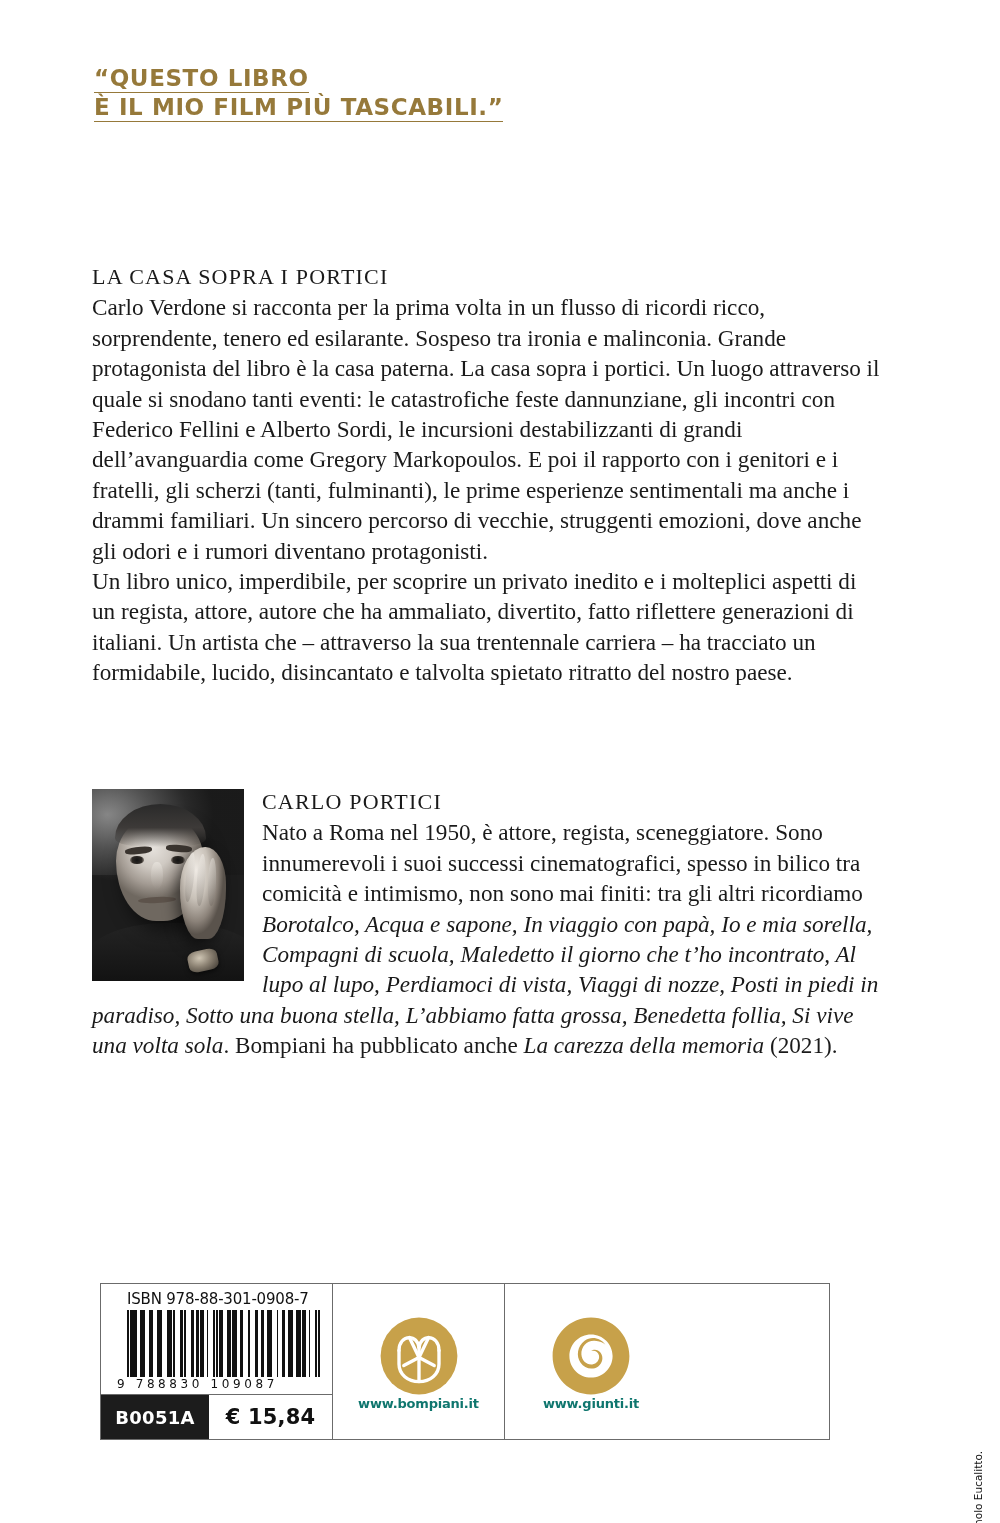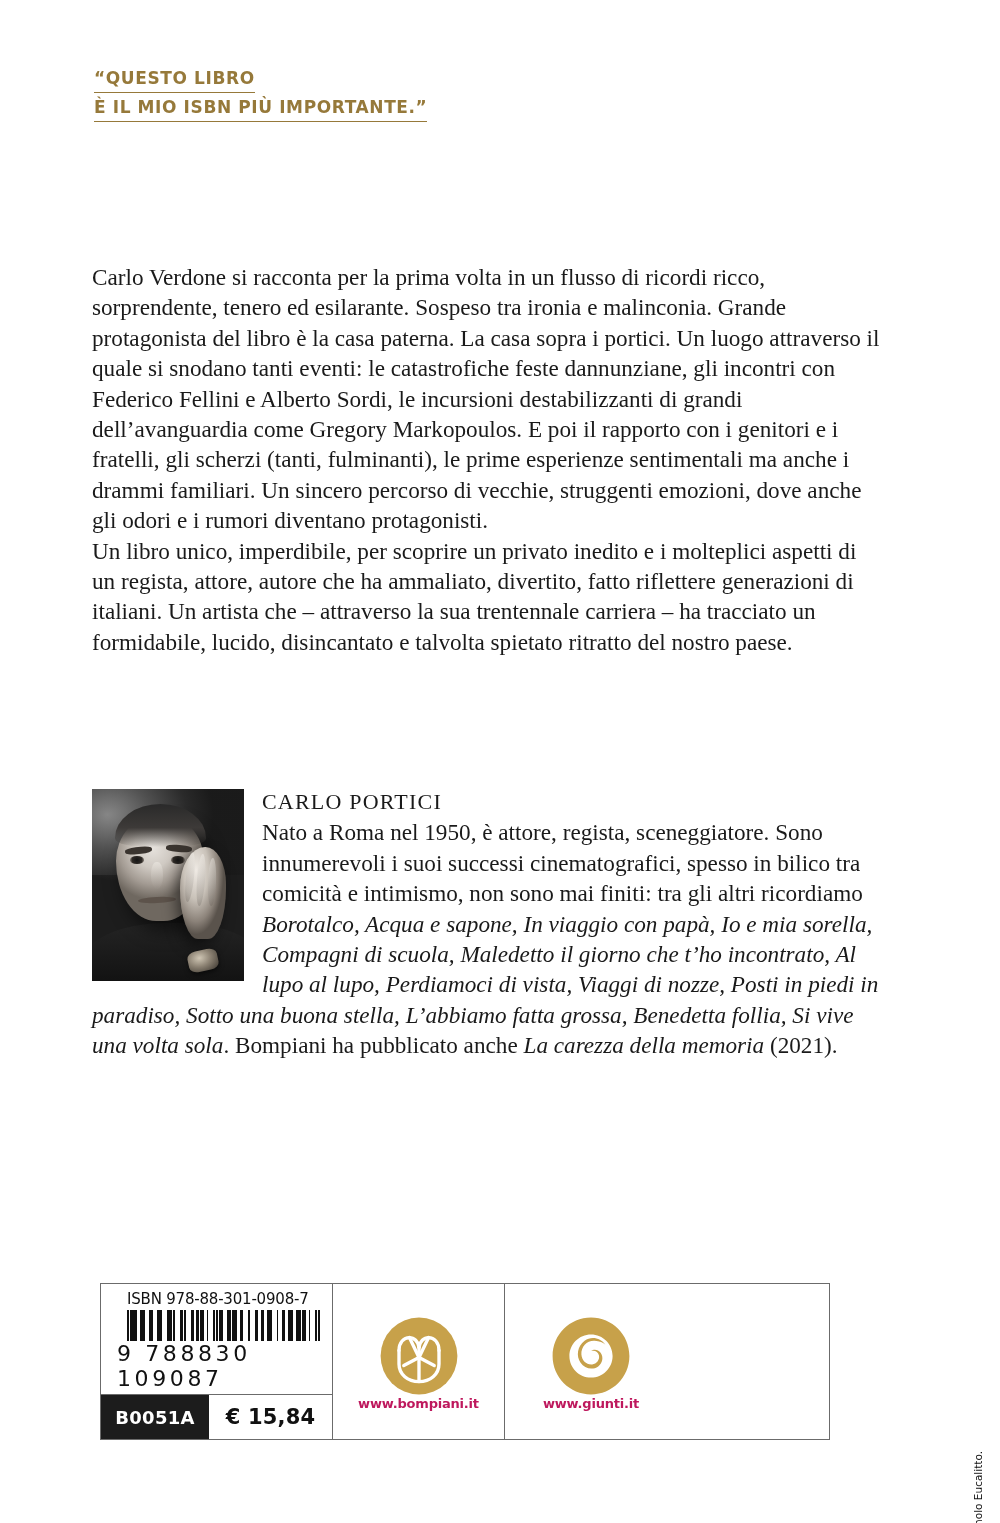--- a/index.html
+++ b/index.html
@@ -18,21 +18,21 @@
   }
 
   
   .headline {
     position: absolute;
     left: 94px;
     top: 66px;
     width: 700px;
     font-family: "DejaVu Sans", "Liberation Sans", sans-serif;
     font-weight: bold;
-    font-size: 17px;
+    font-size: 23px;
     letter-spacing: 0.6px;
     line-height: 25px;
     color: #96793a;
   }
   .headline .hl-line {
     display: inline-block;
     border-bottom: 1.6px solid #96793a;
     padding-bottom: 1px;
   }
   .headline .hl-row { display: block; margin-bottom: 2px; }
@@ -232,21 +232,21 @@
   .bars {
     flex: 1 1 auto;
     margin: 0 12px 0 26px;
     display: flex;
     align-items: stretch;
     gap: 0;
   }
   .bars span { display: block; }
   .barnums {
     font-family: "DejaVu Sans", "Liberation Sans", sans-serif;
-    font-size: 22px;
+    font-size: 12px;
     letter-spacing: 3.6px;
     padding: 0 0 3px 16px;
     color: #111;
   }
   .codebar {
     display: flex;
     height: 44px;
     border-top: 1px solid #6b6b6b;
   }
   .code-left {
@@ -289,21 +289,21 @@
     flex-direction: column;
     align-items: center;
     justify-content: center;
     padding-top: 4px;
   }
   .logo-mark { width: 80px; height: 80px; }
   .logo-url {
     font-family: "DejaVu Sans", "Liberation Sans", sans-serif;
     font-weight: bold;
     font-size: 13px;
-    color: #be185d;
+    color: #0f766e;
     letter-spacing: -0.2px;
   }
 
   
   .credit {
     position: absolute;
     right: 2px;
     bottom: 72px;
     transform-origin: bottom right;
     transform: rotate(-90deg) translate(0, 0);
@@ -313,24 +313,25 @@
     line-height: 13px;
     color: #111;
   }
   .credit span { display: block; }
 </style>
 </head>
 <body>
 
 <div class="headline">
   <span class="hl-row"><span class="hl-line">“QUESTO LIBRO</span></span>
-  <span class="hl-row"><span class="hl-line">È IL MIO ISBN PIÙ IMPORTANTE.”</span></span>
+  <span class="hl-row"><span class="hl-line">È IL MIO FILM PIÙ TASCABILI.”</span></span>
 </div>
 
 <div class="blurb">
+  <span class="booktitle">LA CASA SOPRA I PORTICI</span>
   <span>Carlo Verdone si racconta per la prima volta in un flusso di ricordi ricco, sorprendente, tenero ed esilarante. Sospeso tra ironia e malinconia. Grande protagonista del libro è la casa paterna. La casa sopra i portici. Un luogo attraverso il quale si snodano tanti eventi: le catastrofiche feste dannunziane, gli incontri con Federico Fellini e Alberto Sordi, le incursioni destabilizzanti di grandi dell’avanguardia come Gregory Markopoulos. E poi il rapporto con i genitori e i fratelli, gli scherzi (tanti, fulminanti), le prime esperienze sentimentali ma anche i drammi familiari. Un sincero percorso di vecchie, struggenti emozioni, dove anche gli odori e i rumori diventano protagonisti.</span>
   <br>
   <span>Un libro unico, imperdibile, per scoprire un privato inedito e i molteplici aspetti di un regista, attore, autore che ha ammaliato, divertito, fatto riflettere generazioni di italiani. Un artista che – attraverso la sua trentennale carriera – ha tracciato un formidabile, lucido, disincantato e talvolta spietato ritratto del nostro paese.</span>
 </div>
 
 <div class="bio">
   <div class="photo">
     <div class="bg"></div>
     <div class="backwall"></div>
     <div class="shoulder"></div>

